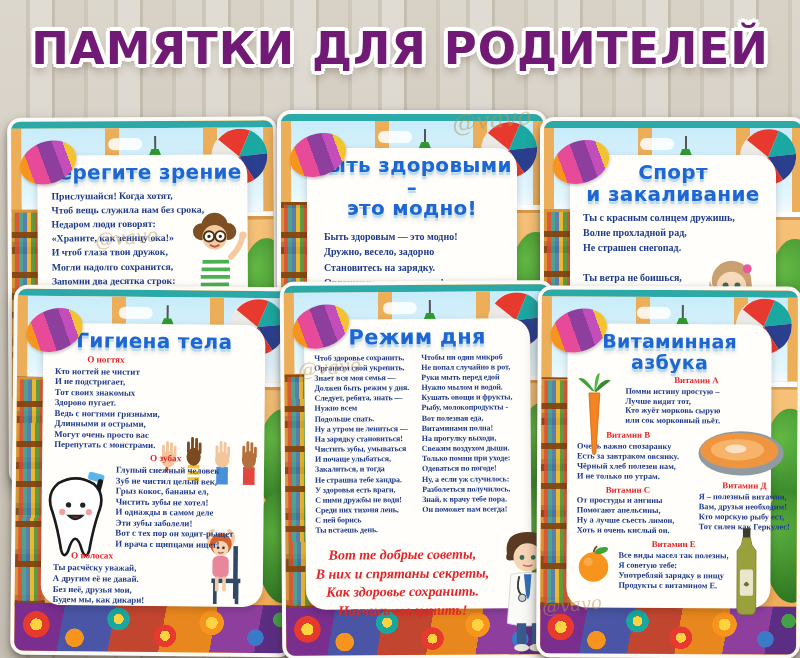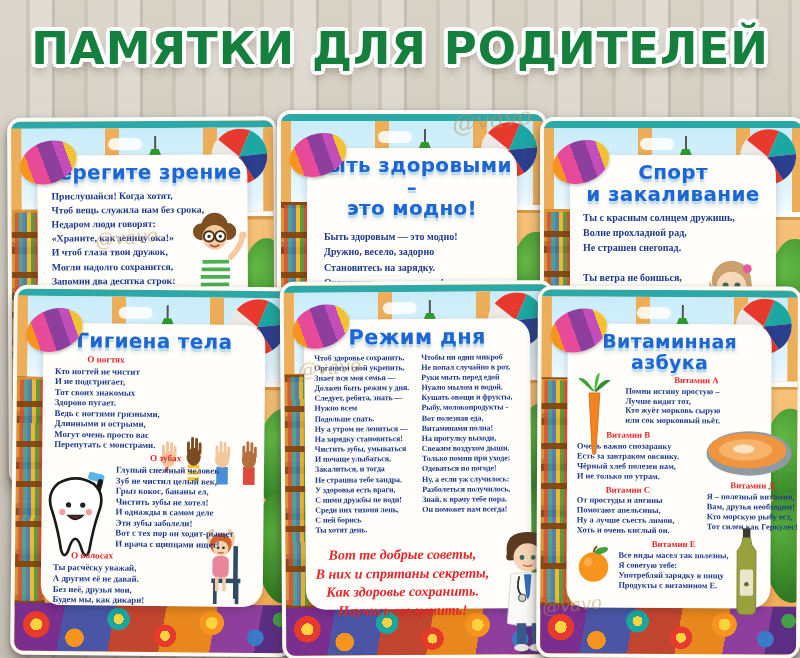--- a/index.html
+++ b/index.html
@@ -12,21 +12,21 @@
         #d8d2c7 0px, #d8d2c7 26px,
         #c6bfb1 26px, #cac3b5 30px,
         #ddd8cf 30px, #ddd8cf 52px,
         #bdb5a6 52px, #c0b8a9 55px,
         #d3ccc0 55px, #d3ccc0 84px,
         #c6beaf 84px, #cbc3b4 88px);
   }
   .main-title{
     position:absolute;top:22px;left:0;right:0;text-align:center;
     font-family:"DejaVu Sans", sans-serif;font-weight:900;font-size:45px;letter-spacing:1px;
-    color:#15803d;
+    color:#701a75;
     text-shadow:
       -3px -3px 0 #fff, 3px -3px 0 #fff, -3px 3px 0 #fff, 3px 3px 0 #fff,
       0 -4px 0 #fff, 0 4px 0 #fff, -4px 0 0 #fff, 4px 0 0 #fff,
       0 7px 8px rgba(60,40,20,.35);
   }
   .poster{
     position:absolute;border:4px solid #fbfaf6;border-radius:14px;
     box-shadow:0 8px 14px rgba(60,50,40,.45), 0 2px 4px rgba(60,50,40,.3);
     background:#f6bd6e;
   }
@@ -110,21 +110,21 @@
   .p5 .cols{display:flex;gap:6px;margin:4px 8px 0 10px;}
   .p5 .col{flex:1;font-size:8px;line-height:1.27;color:#1e3a8a;font-weight:bold;letter-spacing:-.1px;}
   .p5 .bottom{display:flex;margin:3px 2px 0 10px;}
   .p5 .red-footer{flex:1;font-size:14px;line-height:1.32;margin-top:8px;font-style:italic;}
   .p5 .panel{left:20px;right:20px;}
   
   .p6 .poster-title{font-size:19px;}
   .p6 .sec{font-size:8.3px;line-height:1.2;color:#1e3a8a;font-weight:bold;}
   .p6 .sec-header{font-size:8.8px;text-align:center;margin:3px 0 1px 0;}
   .p6 .sec-a{margin:0 4px 0 58px;}
-  .p6 .vit-grid{display:flex;gap:20px;margin:1px 4px 0 10px;}
+  .p6 .vit-grid{display:flex;gap:12px;margin:1px 4px 0 10px;}
   .p6 .vit-left{width:124px;}
   .p6 .vit-right{flex:1;margin-left:8px;}
   .p6 .row-e{display:flex;margin:0 0 0 6px;align-items:flex-start;}
   .p6 .sec-e{margin-left:4px;}
 </style>
 </head>
 <body>
 
 <div class="main-title">ПАМЯТКИ ДЛЯ РОДИТЕЛЕЙ</div>
 
@@ -426,21 +426,21 @@
           <div class="line">Ну а утром не лениться —</div>
           <div class="line">На зарядку становиться!</div>
           <div class="line">Чистить зубы, умываться</div>
           <div class="line">И почаще улыбаться,</div>
           <div class="line">Закалиться, и тогда</div>
           <div class="line">Не страшна тебе хандра.</div>
           <div class="line">У здоровья есть враги,</div>
           <div class="line">С ними дружбы не води!</div>
           <div class="line">Среди них тихоня лень,</div>
           <div class="line">С ней борись</div>
-          <div class="line">Ты хотят день.</div>
+          <div class="line">Ты встаешь день.</div>
         </div>
       <div class="col">
           <div class="line">Чтобы ни один микроб</div>
           <div class="line">Не попал случайно в рот,</div>
           <div class="line">Руки мыть перед едой</div>
           <div class="line">Нужно мылом и водой.</div>
           <div class="line">Кушать овощи и фрукты,</div>
           <div class="line">Рыбу, молокопродукты -</div>
           <div class="line">Вот полезная еда,</div>
           <div class="line">Витаминами полна!</div>

